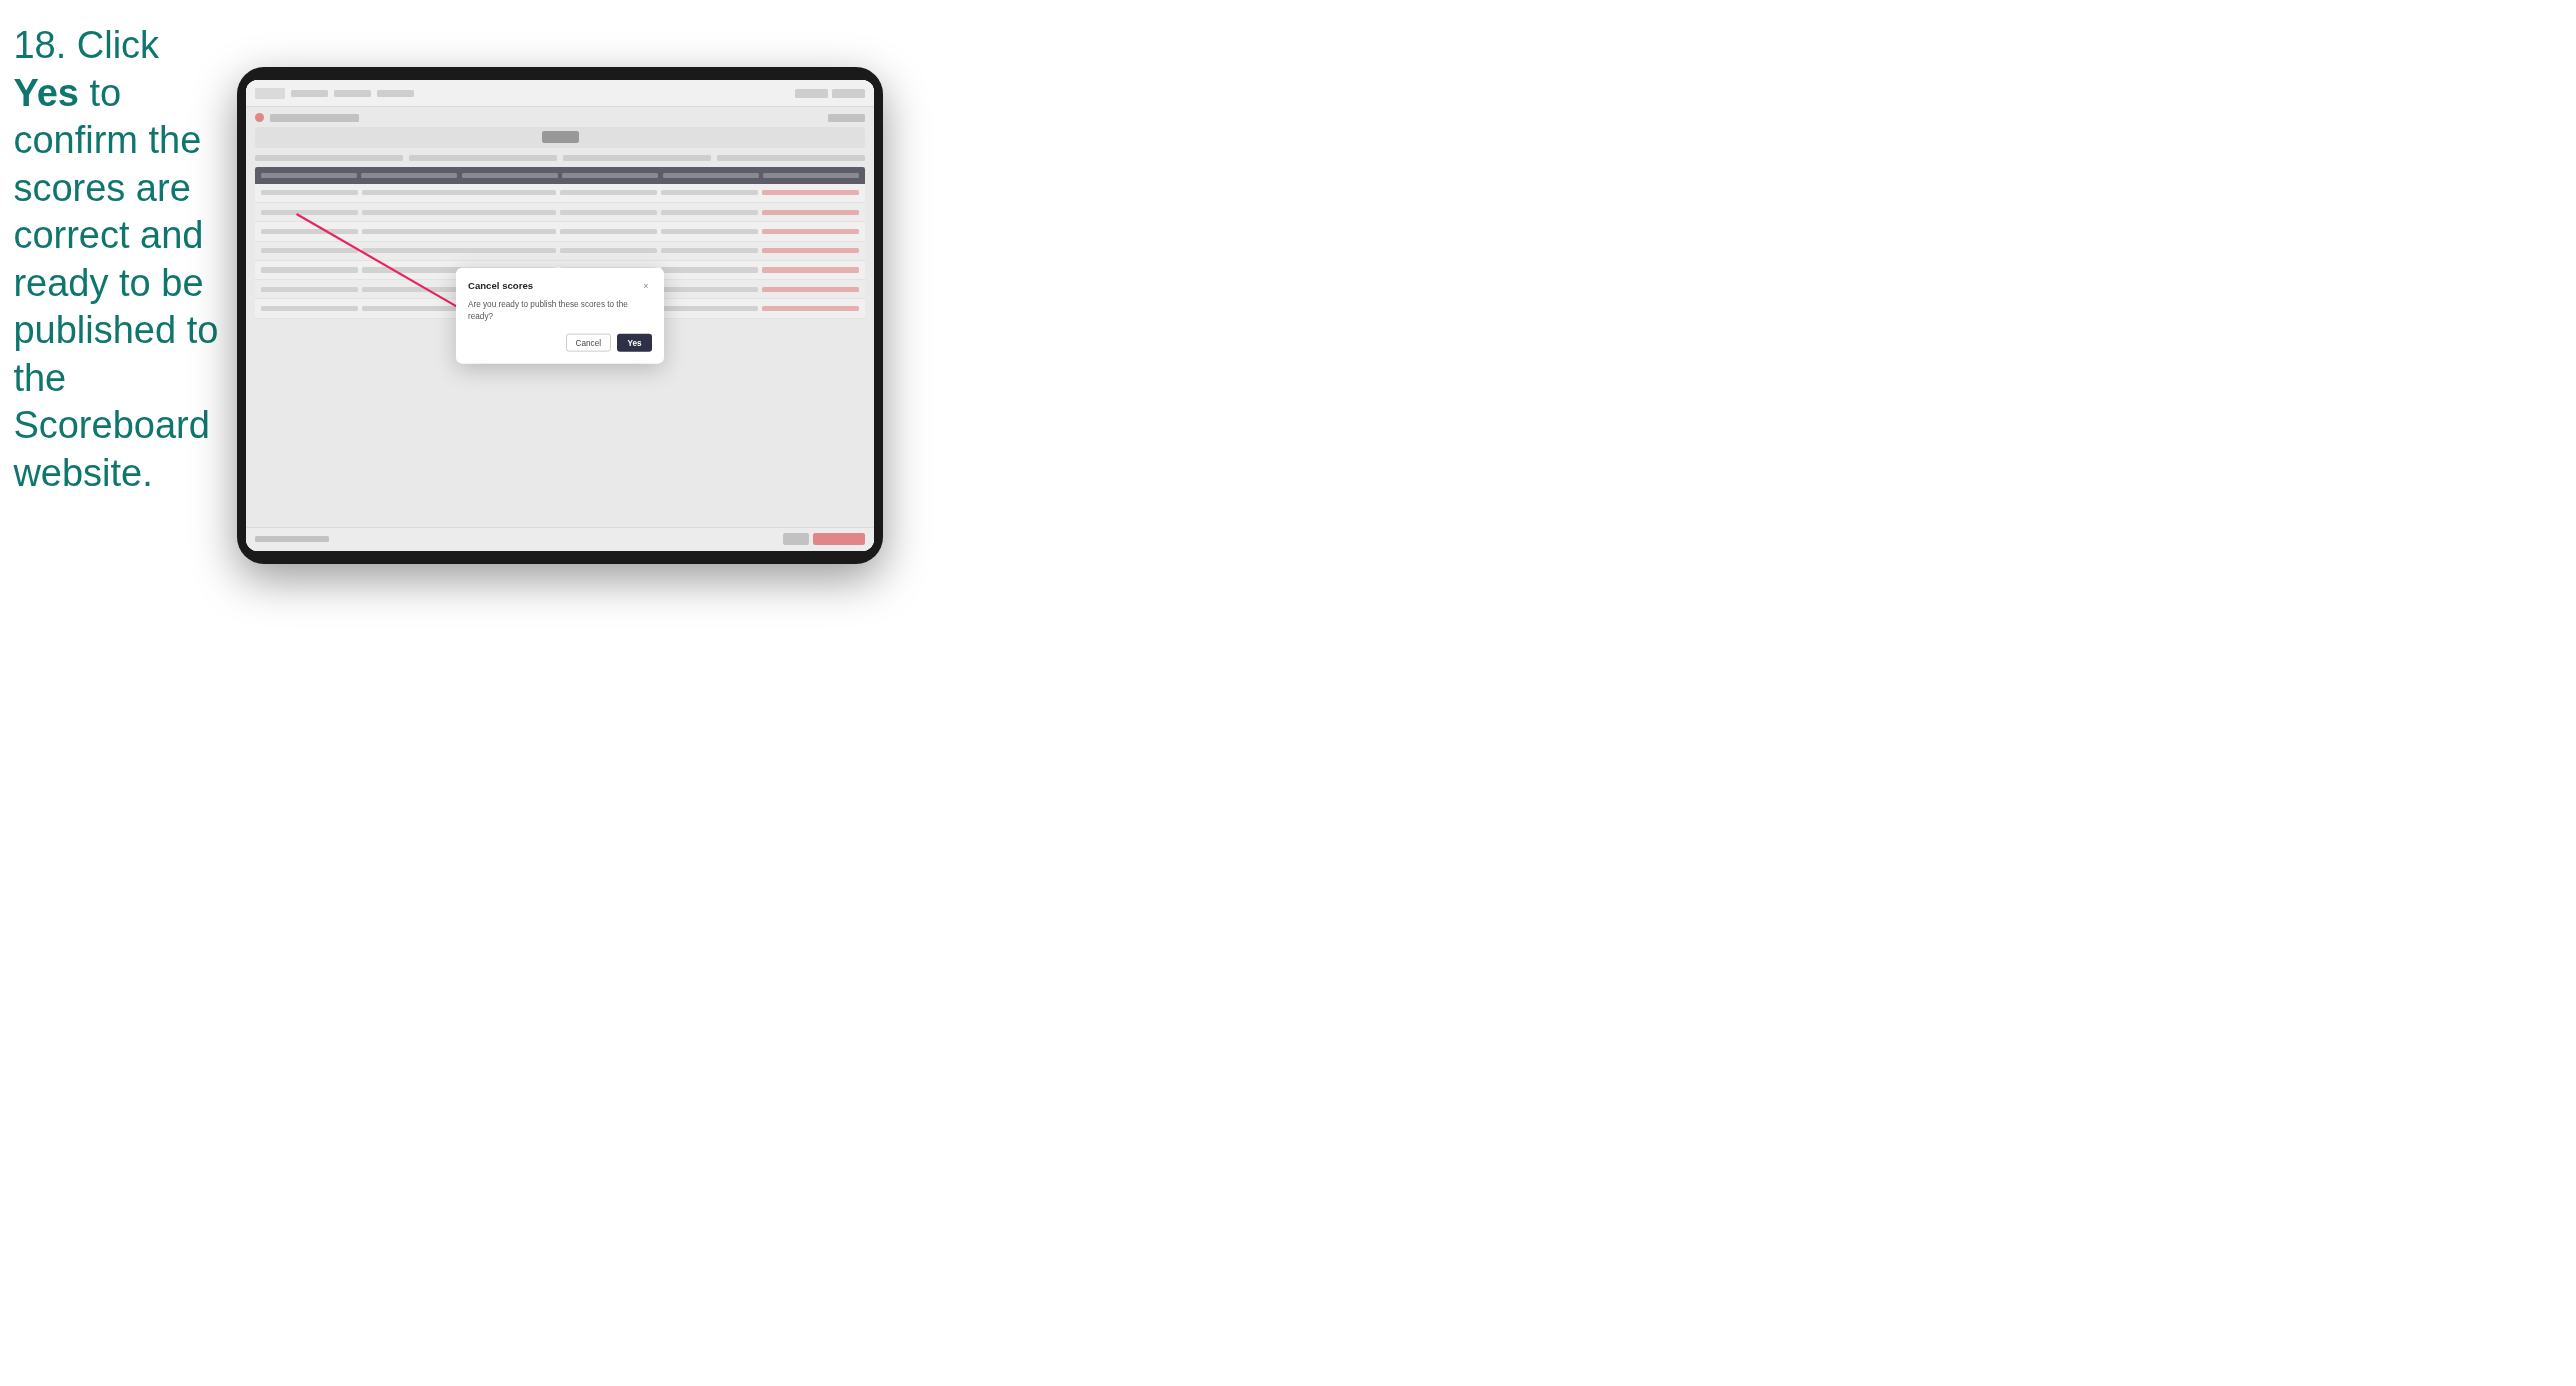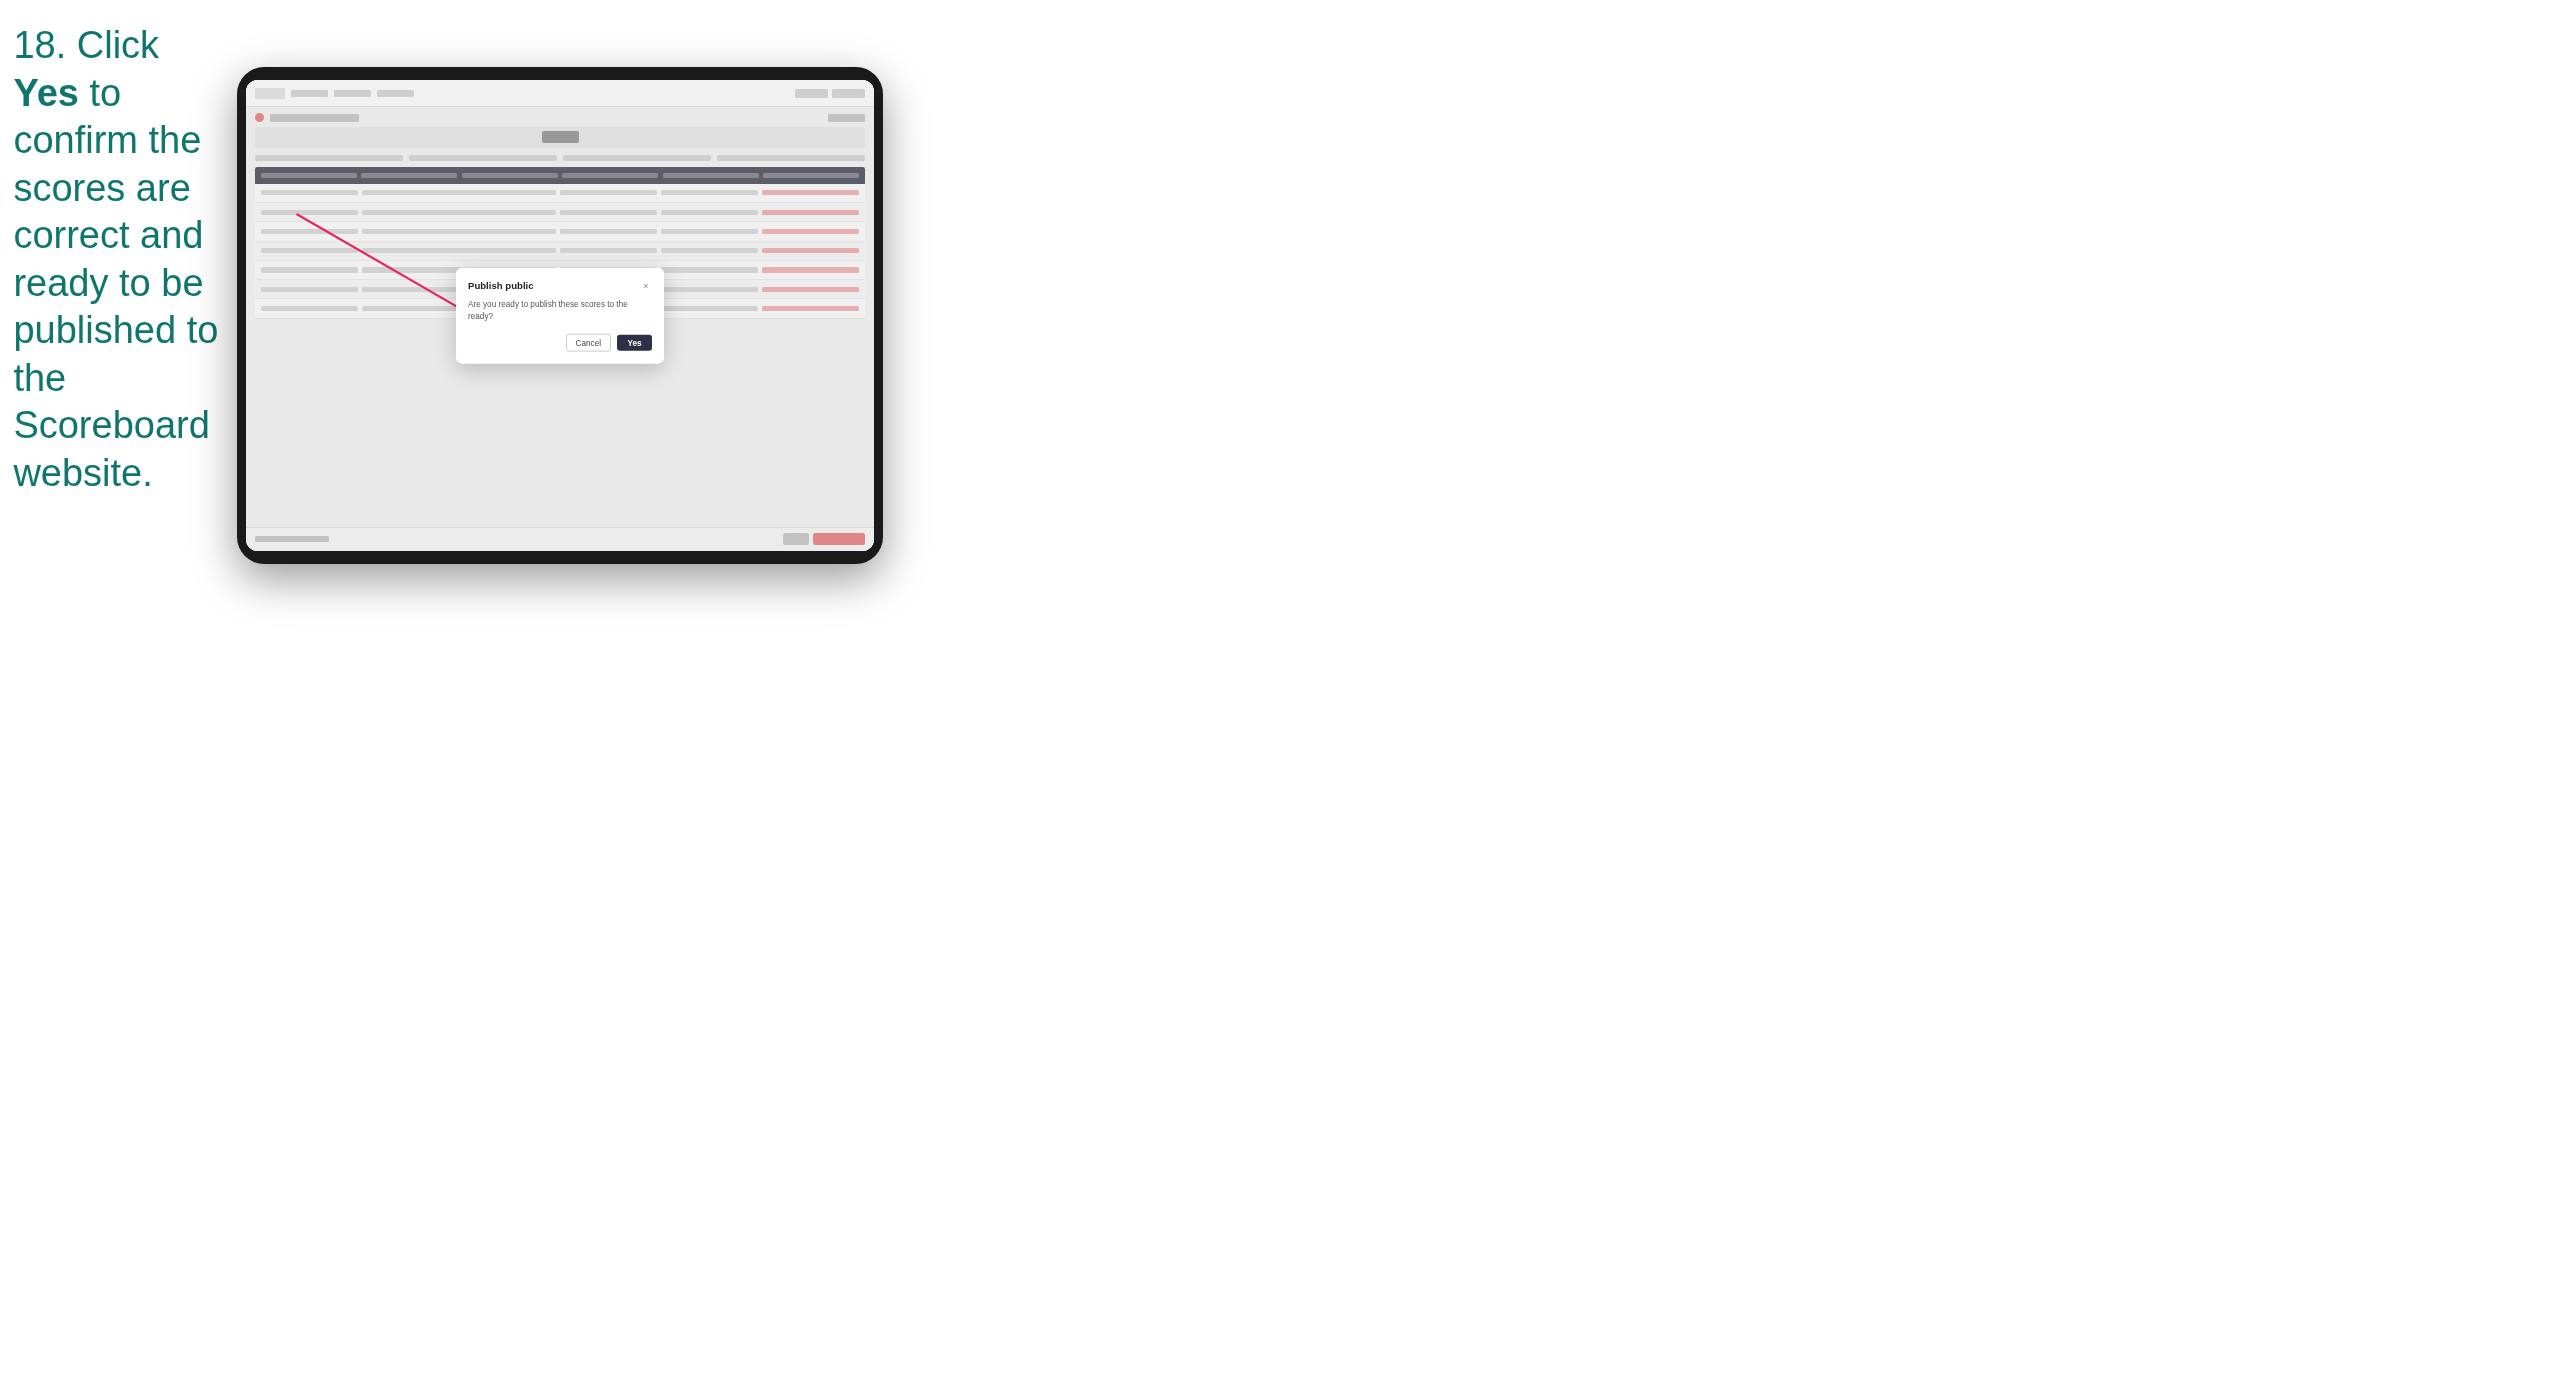--- a/index.html
+++ b/index.html
@@ -327,21 +327,20 @@
       font-size: 8.2px;
       color: #555555;
       margin-bottom: 10.4px;
       line-height: 1.5;
     }
 
     .dialog-footer {
       display: flex;
       justify-content: flex-end;
       gap: 6px;
-      align-items: center;
     }
 
     .btn-cancel {
       padding: 3.7px 9px;
       font-size: 8.2px;
       border: 0.7px solid #cccccc;
       border-radius: 3px;
       background: #ffffff;
       color: #444444;
       cursor: pointer;
@@ -484,21 +483,21 @@
         <div class="bottom-btns">
           <div class="bottom-btn-gray"></div>
           <div class="bottom-btn-red"></div>
         </div>
       </div>
 
       <div class="blur-overlay"></div>
 
       <div class="dialog">
         <div class="dialog-header">
-          <span class="dialog-title">Publish public</span>
+          <span class="dialog-title">Cancel scores</span>
           <button class="dialog-close">×</button>
         </div>
         <div class="dialog-body">Are you ready to publish these scores to the ready?</div>
         <div class="dialog-footer">
           <button class="btn-cancel">Cancel</button>
           <button class="btn-yes">Yes</button>
         </div>
       </div>
 
       <div class="arrow-container">

